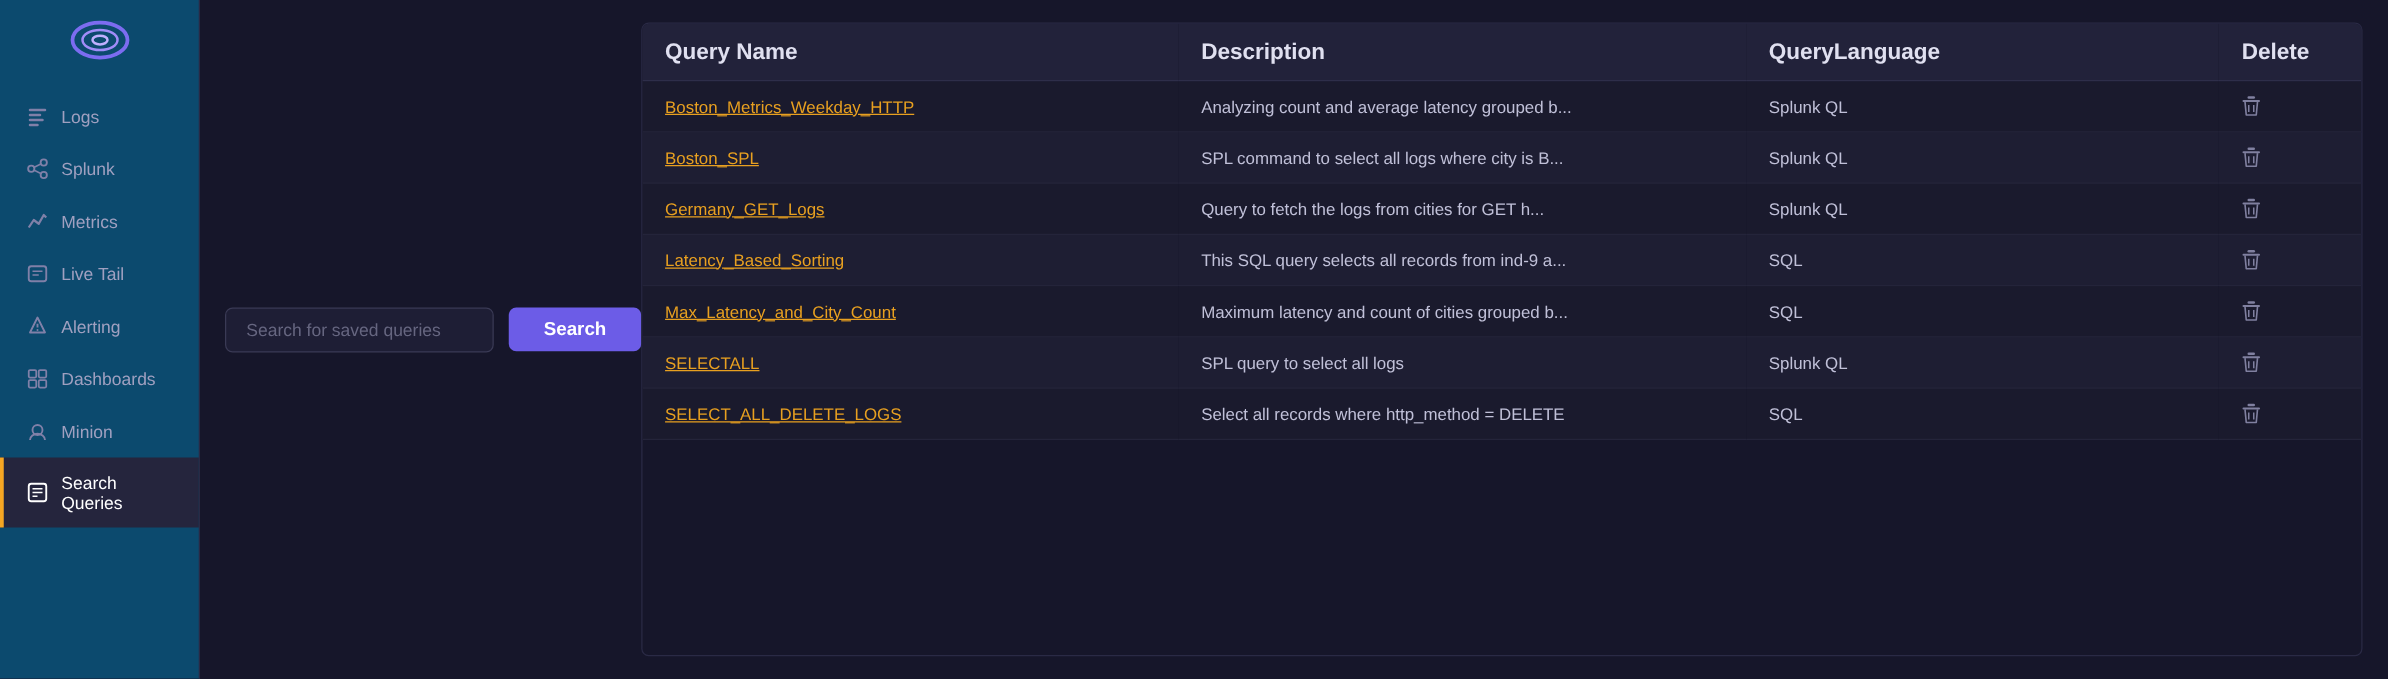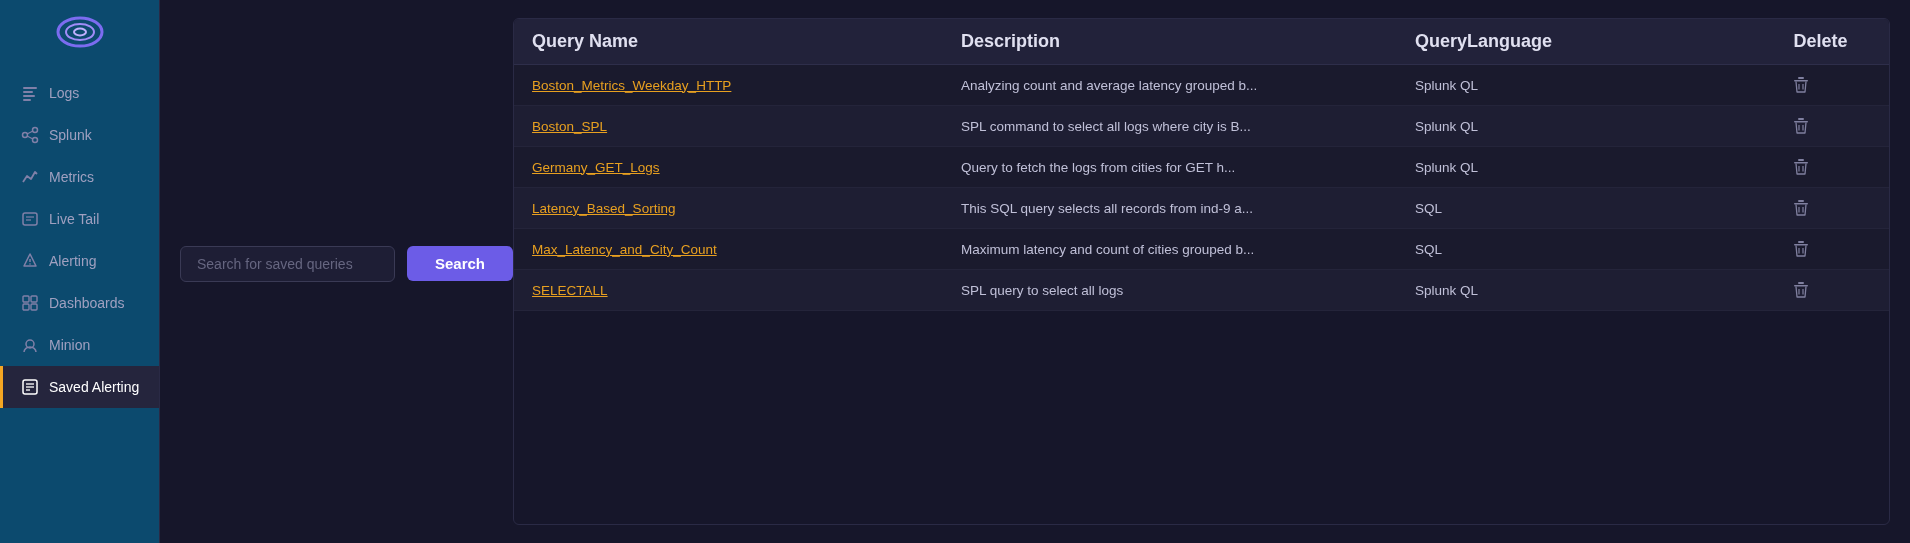--- a/index.html
+++ b/index.html
@@ -254,21 +254,21 @@
 
   <div class="sidebar-item active">
     <span class="sidebar-icon">
       <svg width="18" height="18" viewBox="0 0 18 18" fill="none">
         <rect x="2" y="2" width="14" height="14" rx="2" stroke="#ffffff" stroke-width="1.5"></rect>
         <line x1="5" y1="6" x2="13" y2="6" stroke="#ffffff" stroke-width="1.3"></line>
         <line x1="5" y1="9" x2="13" y2="9" stroke="#ffffff" stroke-width="1.3"></line>
         <line x1="5" y1="12" x2="9" y2="12" stroke="#ffffff" stroke-width="1.3"></line>
       </svg>
     </span>
-    <span>Saved Alerting</span>
+    <span>Search Queries</span>
   </div>
 </nav>
 
 <main class="main">
 
   <div class="search-bar-row">
     <div class="search-input-wrapper">
       <input type="text" class="search-input" placeholder="Search for saved queries" style="">
     </div>
     <button class="search-btn">Search</button>
@@ -374,16 +374,32 @@
                 <svg width="16" height="18" viewBox="0 0 16 18" fill="none">
       <rect x="1" y="4" width="14" height="1.5" rx="0.75" fill="#8080a0"></rect>
       <rect x="5" y="1" width="6" height="2" rx="1" fill="#8080a0"></rect>
       <path d="M3 5.5 L4 16 H12 L13 5.5" stroke="#8080a0" stroke-width="1.3" fill="none" stroke-linejoin="round"></path>
       <line x1="6" y1="8" x2="6" y2="13.5" stroke="#8080a0" stroke-width="1.2"></line>
       <line x1="10" y1="8" x2="10" y2="13.5" stroke="#8080a0" stroke-width="1.2"></line>
     </svg>
               </span>
             </td>
           </tr>
+          <tr>
+            <td><span class="query-link">SELECT_ALL_DELETE_LOGS</span></td>
+            <td>Select all records where http_method = DELETE</td>
+            <td>SQL</td>
+            <td>
+              <span class="delete-icon">
+                <svg width="16" height="18" viewBox="0 0 16 18" fill="none">
+      <rect x="1" y="4" width="14" height="1.5" rx="0.75" fill="#8080a0"></rect>
+      <rect x="5" y="1" width="6" height="2" rx="1" fill="#8080a0"></rect>
+      <path d="M3 5.5 L4 16 H12 L13 5.5" stroke="#8080a0" stroke-width="1.3" fill="none" stroke-linejoin="round"></path>
+      <line x1="6" y1="8" x2="6" y2="13.5" stroke="#8080a0" stroke-width="1.2"></line>
+      <line x1="10" y1="8" x2="10" y2="13.5" stroke="#8080a0" stroke-width="1.2"></line>
+    </svg>
+              </span>
+            </td>
+          </tr>
         </tbody>
     </table>
   </div>
 </main>
 
 </body></html>

